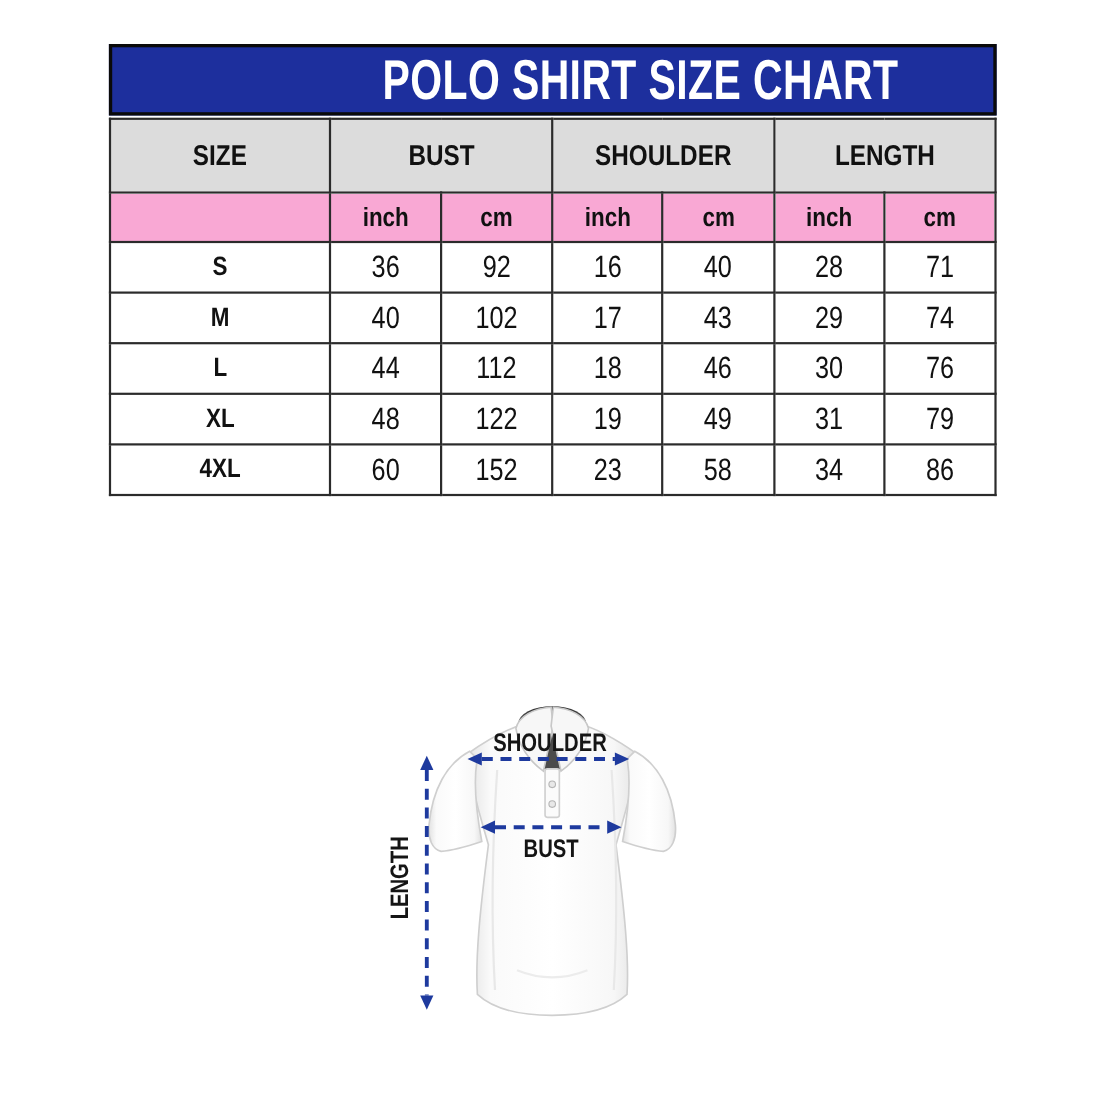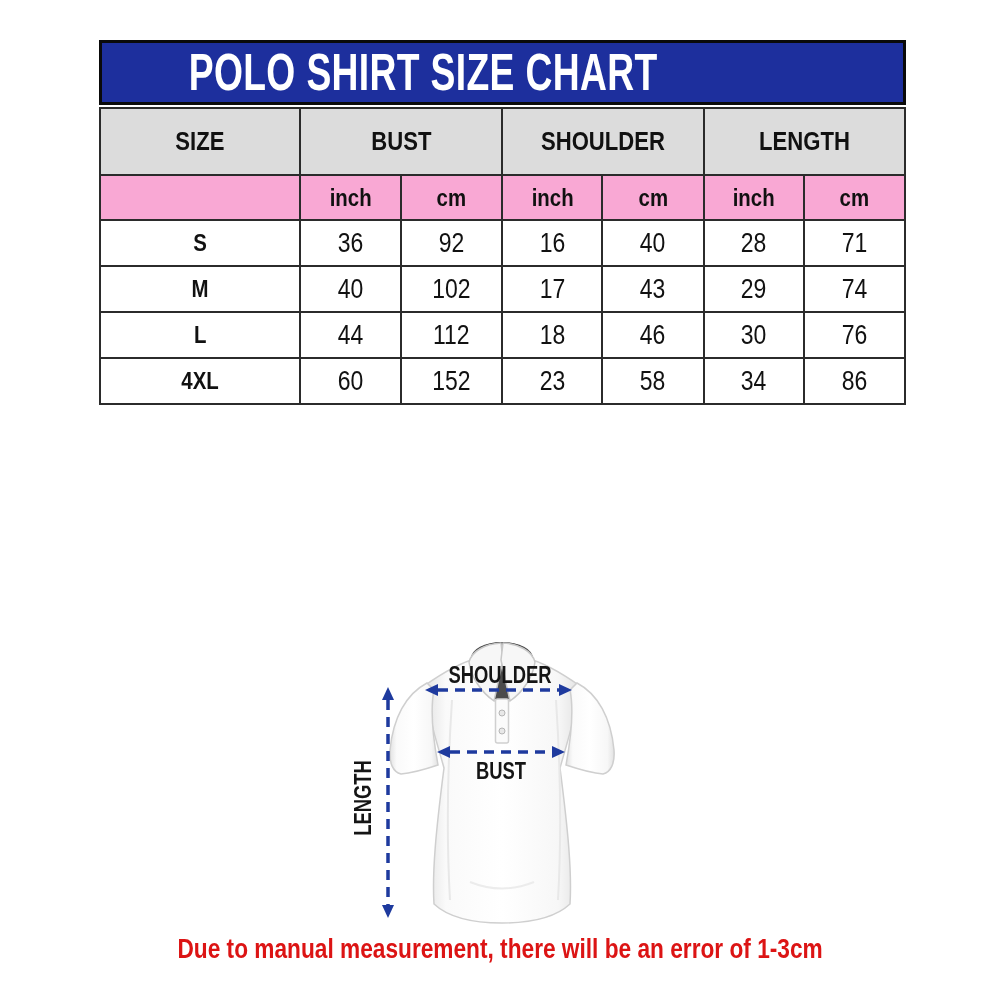--- a/index.html
+++ b/index.html
@@ -1,20 +1,20 @@
 <!DOCTYPE html>
 <html><head>
 <meta charset="utf-8">
 <style>
   html,body{margin:0;padding:0;background:#ffffff;}
   .page{position:relative;width:1000px;height:1000px;background:#ffffff;overflow:hidden;
         font-family:"Liberation Sans","DejaVu Sans",sans-serif;color:#111;}
   .size-card{position:absolute;left:99px;top:40px;width:807px;}
   .title-bar{background:#1d2f9d;border:3px solid #0a0a0a;height:59px;
-             display:flex;align-items:center;justify-content:flex-start;}
+             display:flex;align-items:center;justify-content:flex-end;}
   .title-text{color:#ffffff;font-weight:700;font-size:51px;white-space:nowrap;
               transform:scaleX(0.73);letter-spacing:0.5px;}
   table.size-table{width:100%;border-collapse:collapse;table-layout:fixed;margin-top:2px;}
   .size-table th,.size-table td{border:2px solid #2b2b2b;text-align:center;
               vertical-align:middle;padding:0;overflow:hidden;}
   .group-row th{background:#dcdcdc;height:65px;}
   .unit-row td{height:43px;background:#f9a8d4;}
   .data-row td,.data-row th{height:44px;background:#fff;}
   .cx{display:inline-block;white-space:nowrap;transform:scaleX(0.82);}
   .group-row .cx{font-weight:700;font-size:26px;transform:scaleX(0.85);}
@@ -85,20 +85,29 @@
         <tr class="data-row">
           <th class="size-cell"><span class="cx">L</span></th>
           <td class="val-cell"><span class="cx">44</span></td>
           <td class="val-cell"><span class="cx">112</span></td>
           <td class="val-cell"><span class="cx">18</span></td>
           <td class="val-cell"><span class="cx">46</span></td>
           <td class="val-cell"><span class="cx">30</span></td>
           <td class="val-cell"><span class="cx">76</span></td>
         </tr>
         <tr class="data-row">
+          <th class="size-cell"><span class="cx">XL</span></th>
+          <td class="val-cell"><span class="cx">48</span></td>
+          <td class="val-cell"><span class="cx">122</span></td>
+          <td class="val-cell"><span class="cx">19</span></td>
+          <td class="val-cell"><span class="cx">49</span></td>
+          <td class="val-cell"><span class="cx">31</span></td>
+          <td class="val-cell"><span class="cx">79</span></td>
+        </tr>
+        <tr class="data-row">
           <th class="size-cell"><span class="cx">4XL</span></th>
           <td class="val-cell"><span class="cx">60</span></td>
           <td class="val-cell"><span class="cx">152</span></td>
           <td class="val-cell"><span class="cx">23</span></td>
           <td class="val-cell"><span class="cx">58</span></td>
           <td class="val-cell"><span class="cx">34</span></td>
           <td class="val-cell"><span class="cx">86</span></td>
         </tr>
       </tbody>
     </table>
@@ -156,17 +165,14 @@
         <polygon points="388,687 382,700 394,700" stroke="none"></polygon>
         <polygon points="388,918 382,905 394,905" stroke="none"></polygon>
       </g>
     </g>
 
     <text class="diag-label" text-anchor="middle" transform="translate(500,683) scale(0.8,1)">SHOULDER</text>
     <text class="diag-label" text-anchor="middle" transform="translate(501,779) scale(0.8,1)">BUST</text>
     <text class="diag-label" text-anchor="middle" transform="translate(371,798) rotate(-90) scale(0.8,1)">LENGTH</text>
   </svg>
 
-  <div class="note">
-    <span class="cx">Due to manual measurement, there will be an error of 1-3cm</span>
-  </div>
 
 </div>
 
 </body></html>

